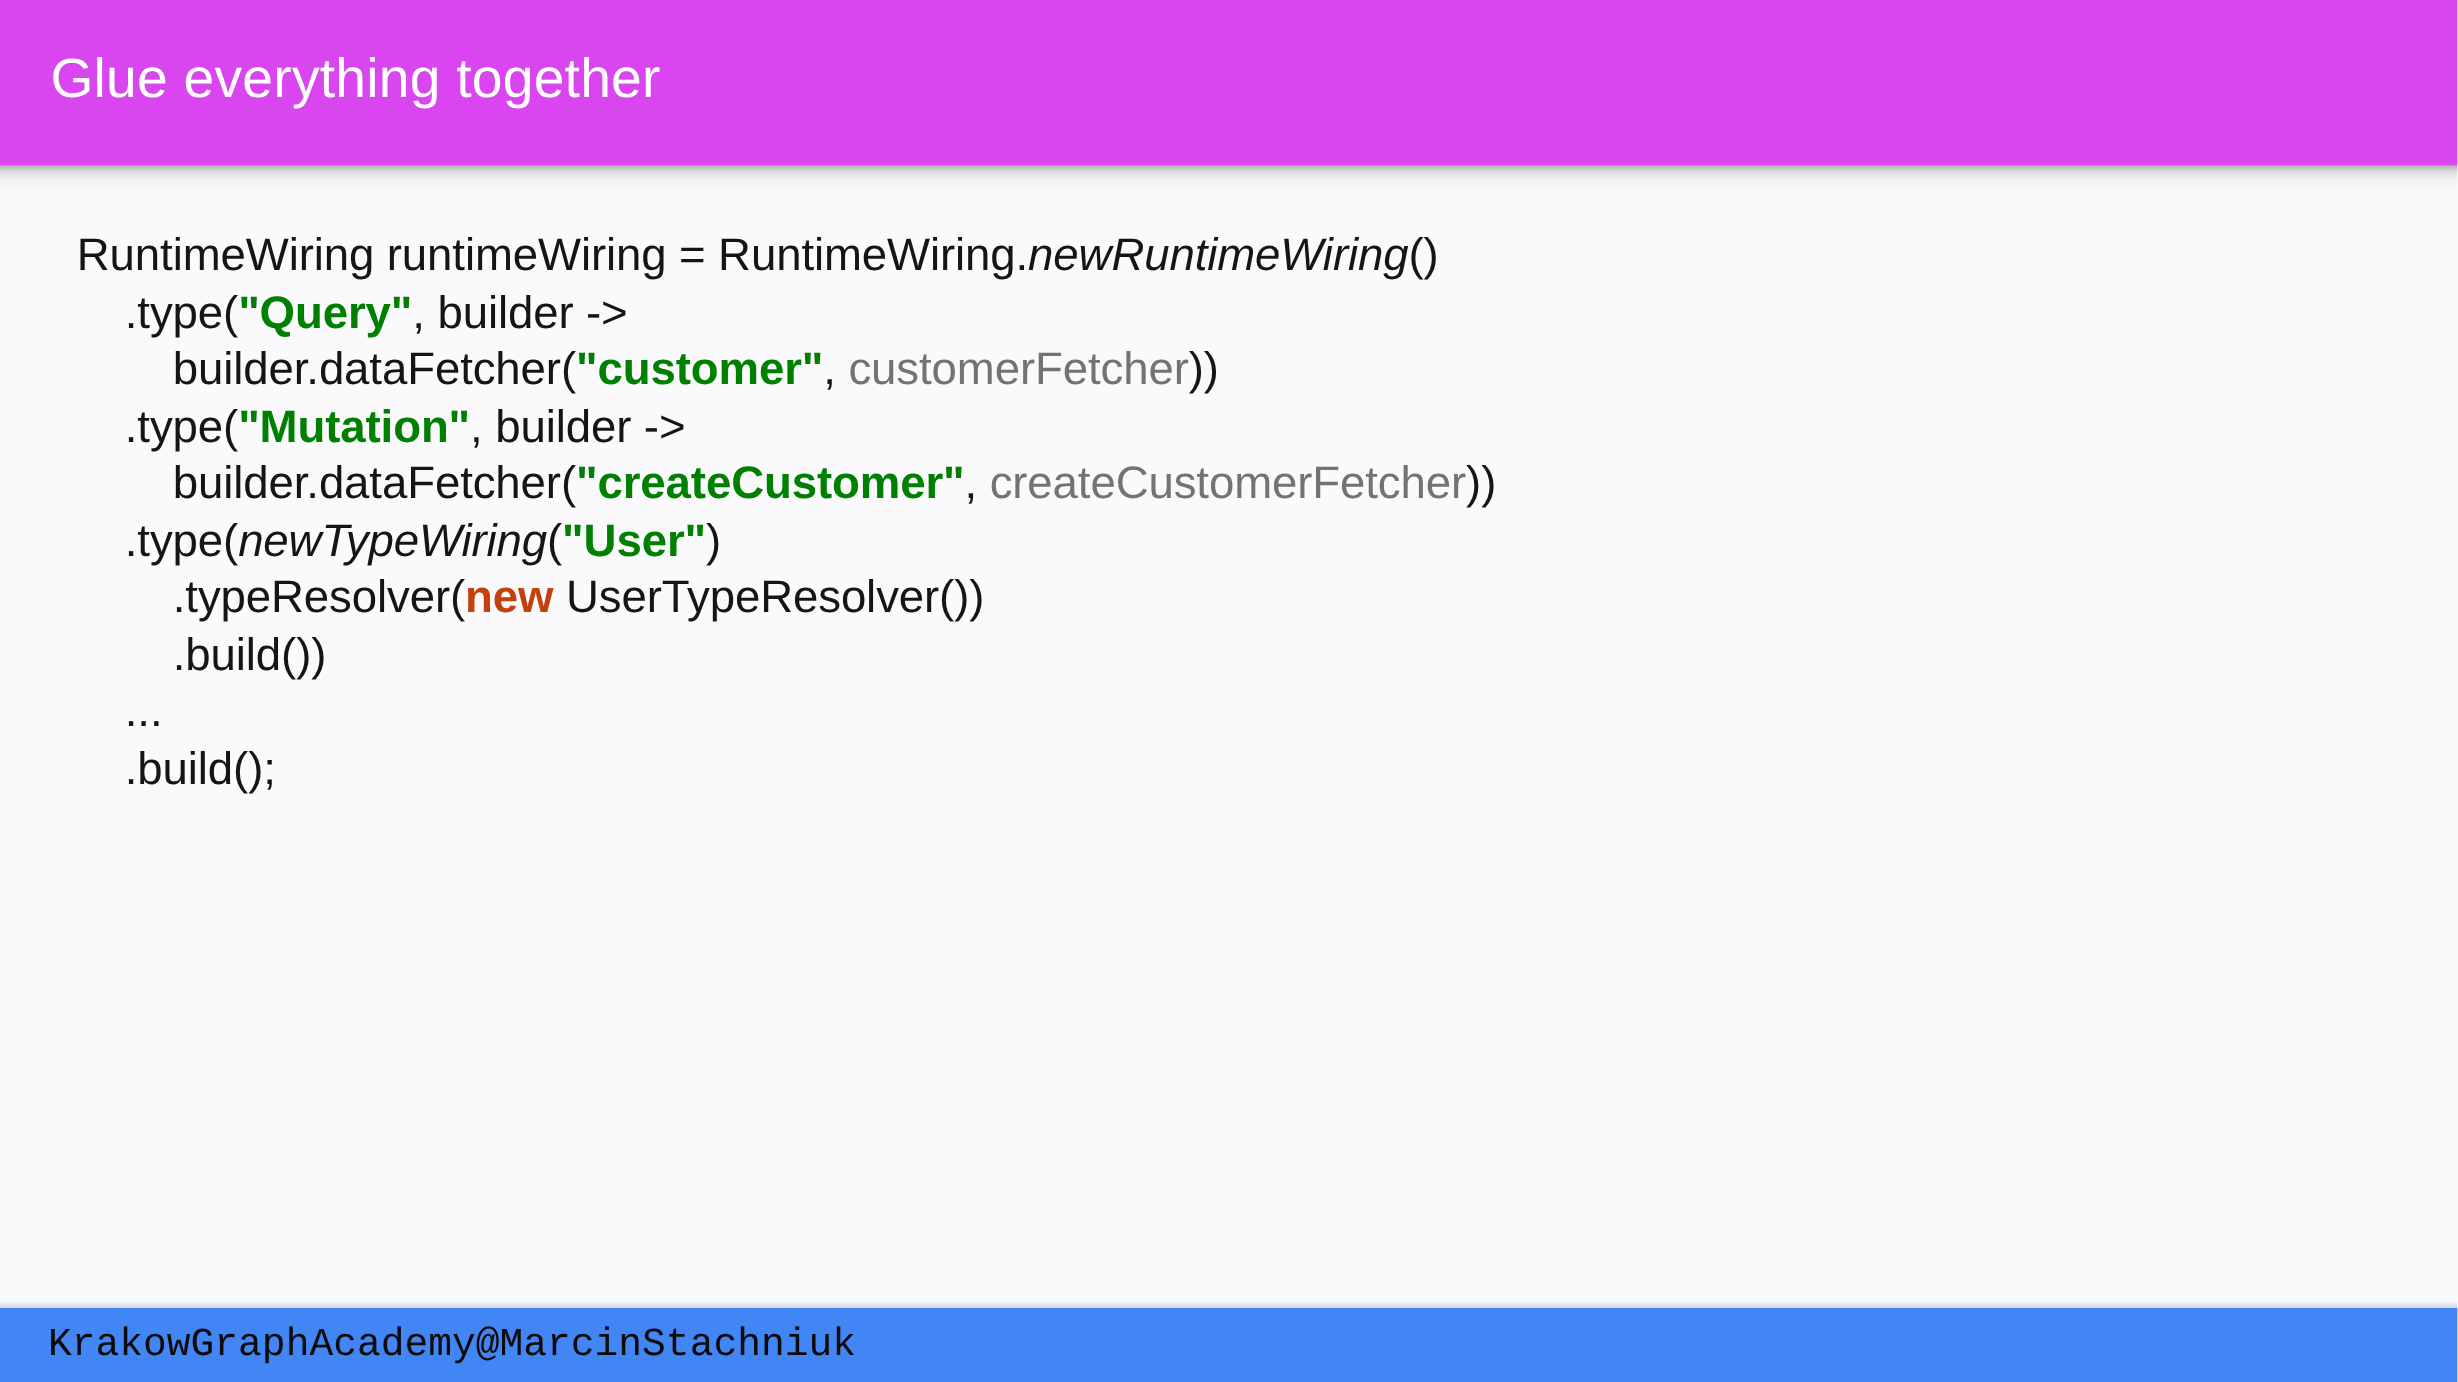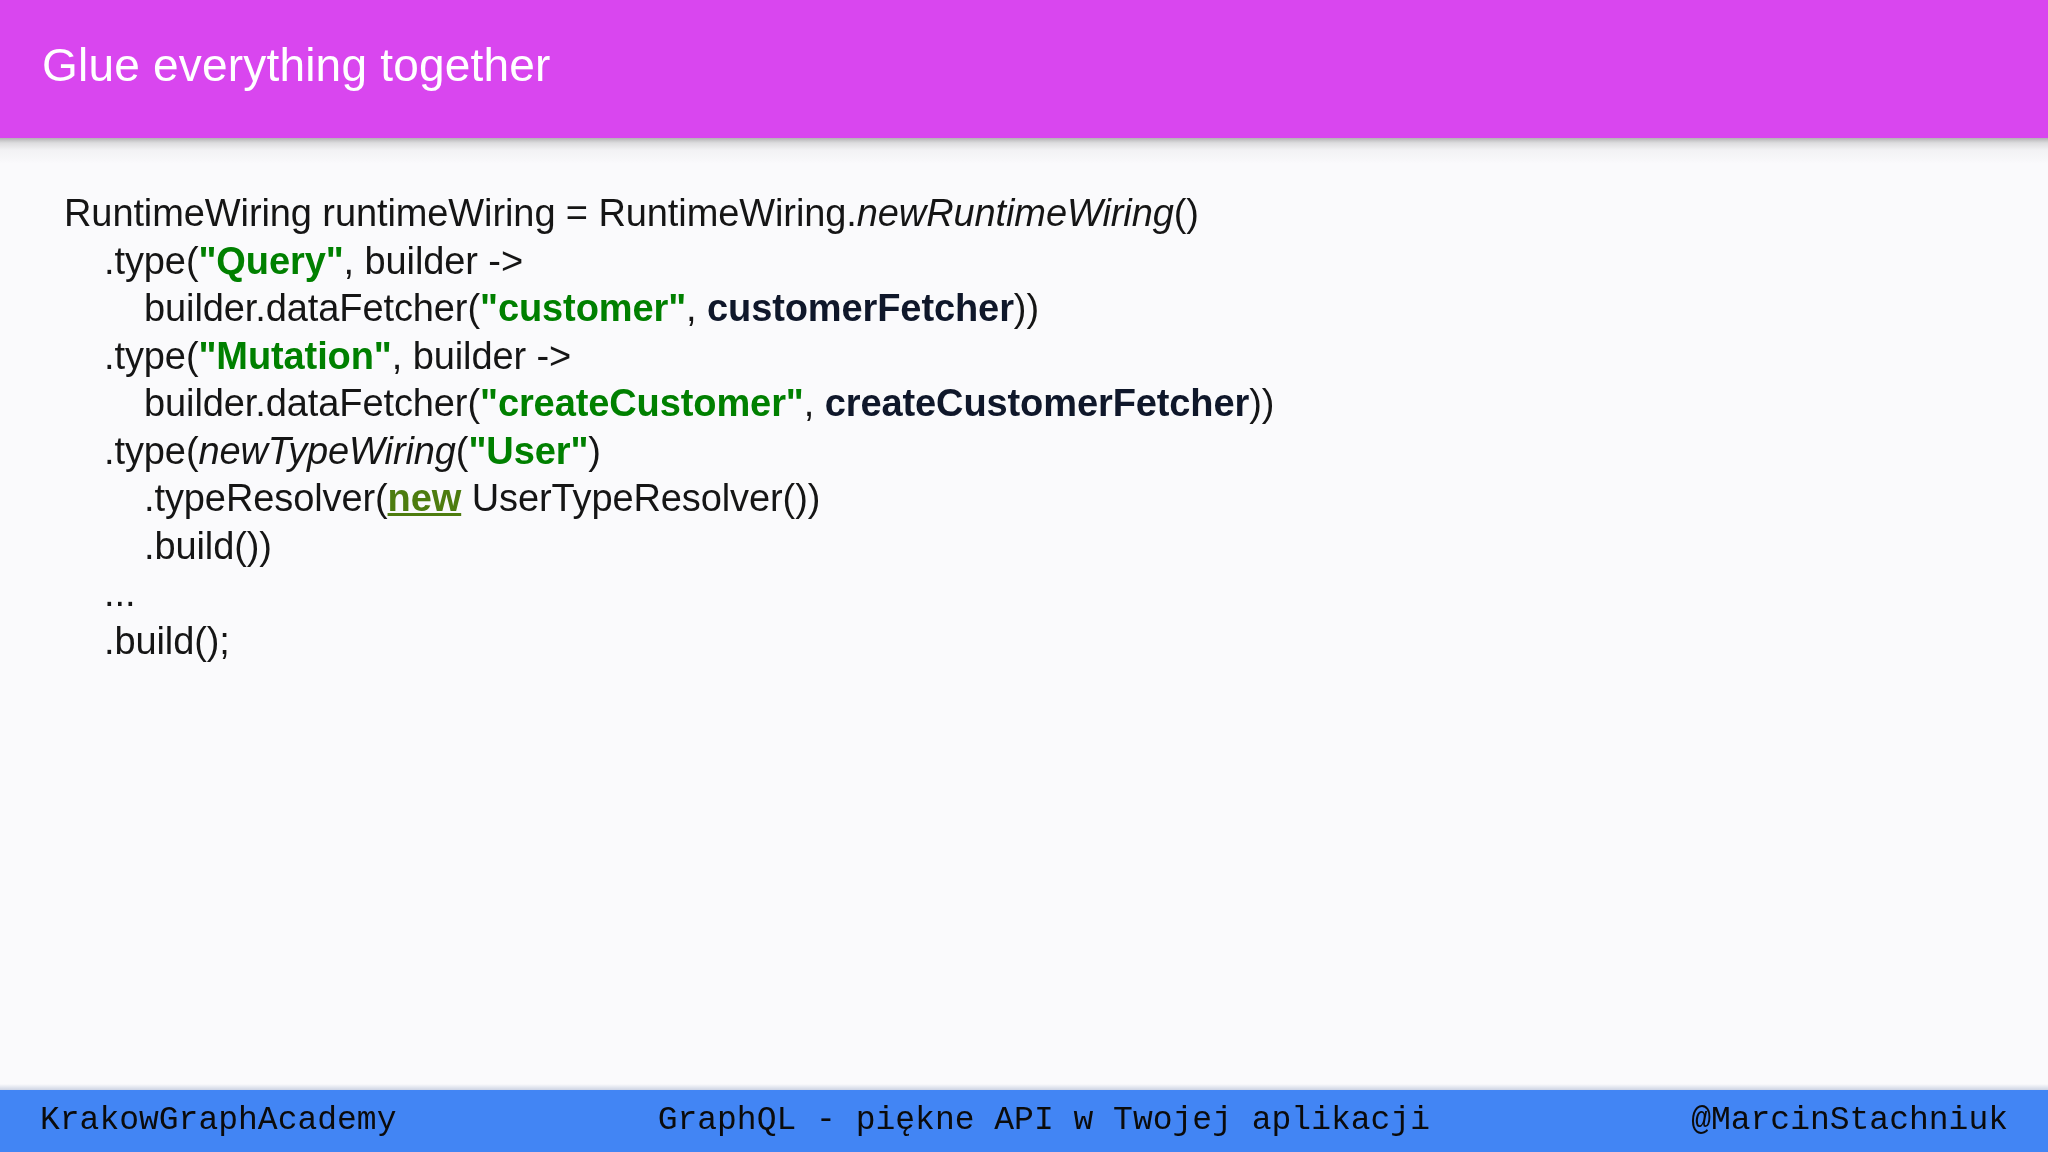--- a/index.html
+++ b/index.html
@@ -67,22 +67,22 @@
     white-space: pre;
     letter-spacing: -0.1px;
   }
   .code-line {
     display: block;
     height: 47.5px;
     white-space: pre;
   }
   .tok-plain   { color: #151515; }
   .tok-string  { color: #008000; font-weight: bold; }
-  .tok-field   { color: #0f172a; font-weight: bold; margin-top: 16px; }
-  .tok-keyword { color: #4d7c0f; font-weight: bold; text-decoration: underline; }
+  .tok-field   { color: #737373; font-weight: normal; margin-top: 16px; }
+  .tok-keyword { color: #c2410c; font-weight: bold; }
   .tok-method  { color: #151515; font-style: italic; }
 
   
   .slide-footer {
     position: absolute;
     left: 0;
     bottom: 0;
     width: 2048px;
     height: 62px;
     background: #4285f4;
@@ -121,15 +121,14 @@
 </div>
 <div class="header-shadow"></div>
 
 <div class="code-area">
   <pre class="code-block" id="code-block"><span class="code-line" style="padding-left: 0px;"><span class="tok-plain">RuntimeWiring runtimeWiring = RuntimeWiring.</span><span class="tok-method">newRuntimeWiring</span><span class="tok-plain">()</span></span><span class="code-line" style="padding-left: 40px;"><span class="tok-plain">.type(</span><span class="tok-string">"Query"</span><span class="tok-plain">, builder -&gt;</span></span><span class="code-line" style="padding-left: 80px;"><span class="tok-plain">builder.dataFetcher(</span><span class="tok-string">"customer"</span><span class="tok-plain">, </span><span class="tok-field">customerFetcher</span><span class="tok-plain">))</span></span><span class="code-line" style="padding-left: 40px;"><span class="tok-plain">.type(</span><span class="tok-string">"Mutation"</span><span class="tok-plain">, builder -&gt;</span></span><span class="code-line" style="padding-left: 80px;"><span class="tok-plain">builder.dataFetcher(</span><span class="tok-string">"createCustomer"</span><span class="tok-plain">, </span><span class="tok-field">createCustomerFetcher</span><span class="tok-plain">))</span></span><span class="code-line" style="padding-left: 40px;"><span class="tok-plain">.type(</span><span class="tok-method">newTypeWiring</span><span class="tok-plain">(</span><span class="tok-string">"User"</span><span class="tok-plain">)</span></span><span class="code-line" style="padding-left: 80px;"><span class="tok-plain">.typeResolver(</span><span class="tok-keyword">new</span><span class="tok-plain"> UserTypeResolver())</span></span><span class="code-line" style="padding-left: 80px;"><span class="tok-plain">.build())</span></span><span class="code-line" style="padding-left: 40px;"><span class="tok-plain">...</span></span><span class="code-line" style="padding-left: 40px;"><span class="tok-plain">.build();</span></span></pre>
 </div>
 
 <div class="footer-top-edge"></div>
 <div class="slide-footer">
   <div class="footer-left">KrakowGraphAcademy</div>
-  <div class="footer-center">GraphQL - piękne API w Twojej aplikacji</div>
   <div class="footer-right">@MarcinStachniuk</div>
 </div>
 
 </body></html>

